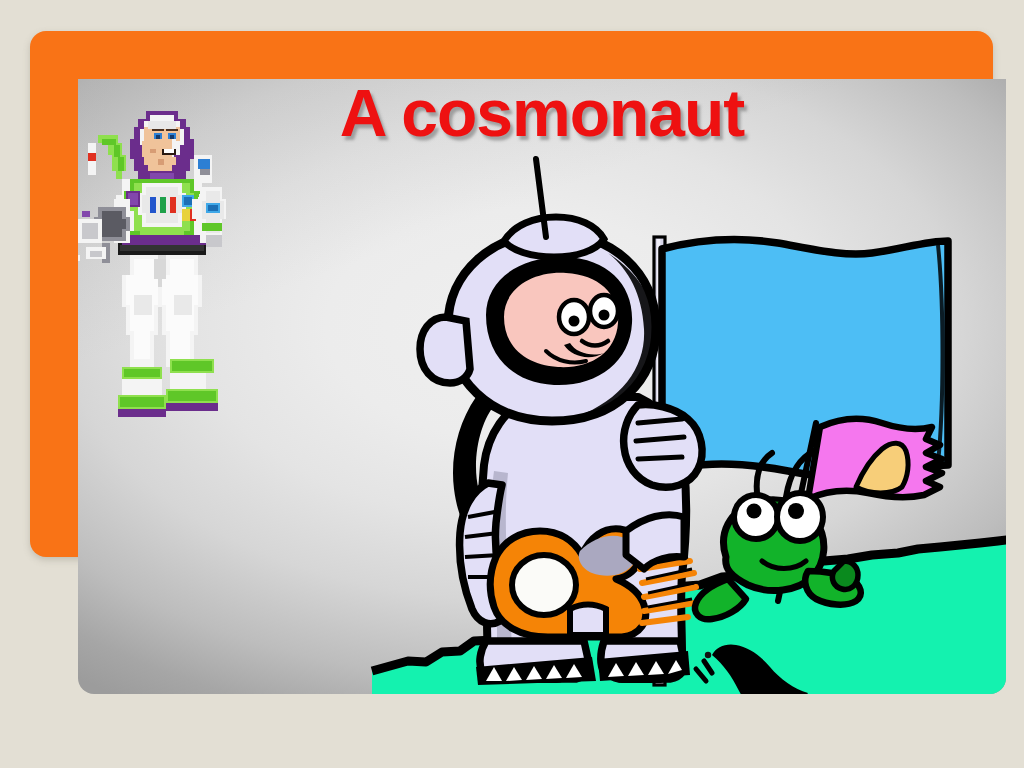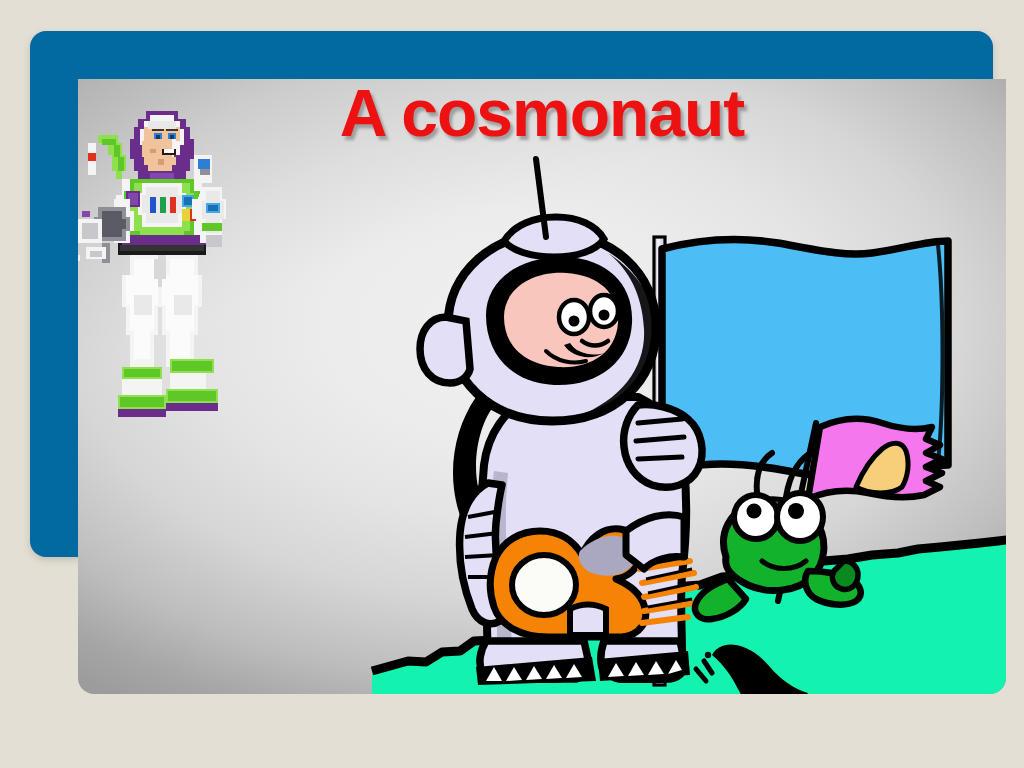--- a/index.html
+++ b/index.html
@@ -11,21 +11,21 @@
     font-family:"Liberation Sans", sans-serif;
   }
 
   #stage { position:relative; width:1024px; height:768px; }
 
   
   .slide-card {
     position:absolute;
     left:30px; top:31px;
     width:963px; height:526px;
-    background:#0369a1;
+    background:#f97316;
     border-radius:16px;
     box-shadow:0 3px 7px rgba(120,115,100,.30);
   }
 
   
   .slide-panel {
     position:absolute;
     left:48px; top:48px;
     width:928px; height:615px;
     border-bottom-left-radius:16px;

